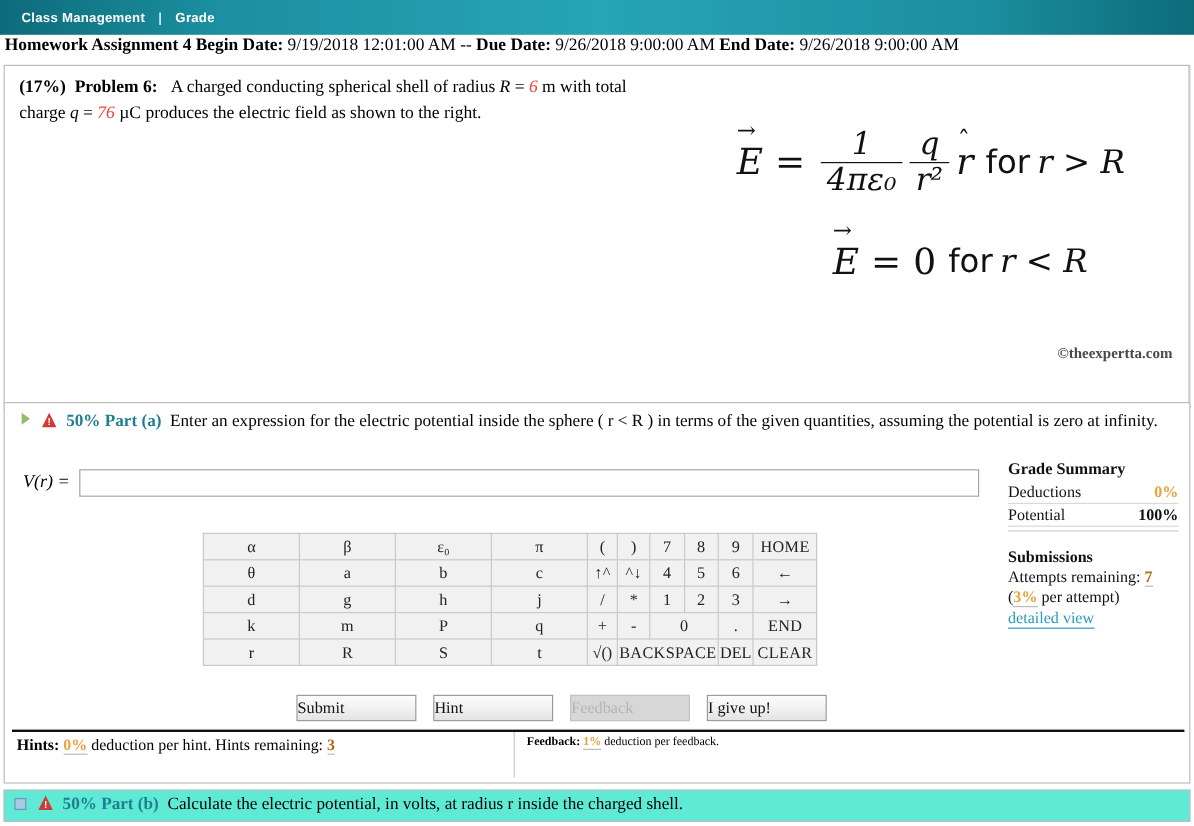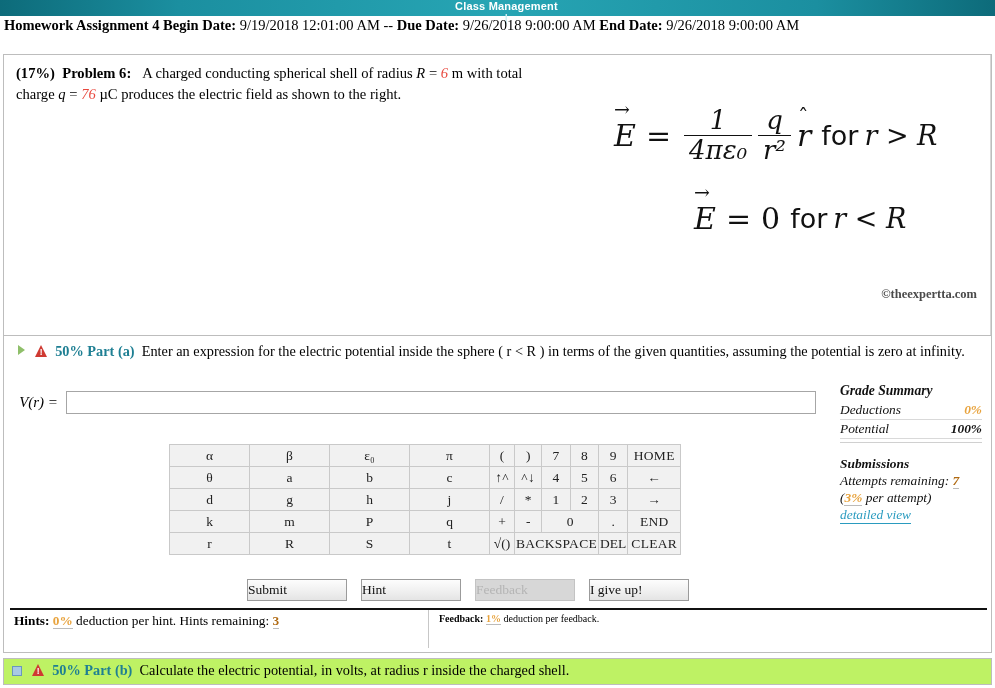--- a/index.html
+++ b/index.html
@@ -11,31 +11,30 @@
     overflow: hidden;
   }
   #page {
     position: relative;
     width: 995px; height: 688px;
     background: #ffffff;
   }
 
   
   .navbar {
-    height: 16px;
+    height: 29px;
     background: linear-gradient(to right, #0d6b7a 0%, #1b8fa0 18%, #27a5b4 50%, #1b8fa0 82%, #0d6b7a 100%);
     display: flex;
     align-items: center;
     padding-left: 18px;
     font-family: "Liberation Sans", sans-serif;
     font-size: 11px;
     font-weight: bold;
     color: #ffffff;
     letter-spacing: .2px;
-    flex-direction: column;
   }
   .nav-link { color:#ffffff; text-decoration:none; cursor:pointer; }
   .nav-sep { margin: 0 11px; color:#cfeef3; font-weight: bold; }
 
   
   .assign-bar {
     height: 21px;
     padding: 1px 0 0 4px;
     font-size: 14.5px;
     color: #000;
@@ -238,21 +237,20 @@
   .k-tiny { font-size: 7px; color:#c4c4c4; }
 
   
   .grade-box {
     position: absolute;
     right: 9px; top: 47px;
     width: 142px;
     font-family: "Liberation Serif", serif;
     font-size: 13.4px;
     color: #111;
-    font-style: italic;
   }
   .grade-title { font-weight: bold; font-size: 13.6px; margin-bottom: 2px;}
   .grade-line {
     display: flex; justify-content: space-between;
     border-bottom: 1px solid #d9d9d9;
     padding: 1px 0;
   }
   .grade-line:last-of-type { border-bottom: none; }
   .val-orange { color: #e8a33d; font-weight: bold; }
   .val-bold { font-weight: bold; }
@@ -311,21 +309,21 @@
   }
   .hf-bar b { font-weight: bold; }
 
   
   .part-b {
     position: absolute;
     left: 3px; top: 658px;
     width: 989px;
     height: 27px;
     border: 1px solid #bdbdbd;
-    background: #bef264;
+    background: #5eead4;
     padding-top: 3px;
     font-size: 14.3px;
     color: #000;
   }
 
   
   .frame-divider {
     position:absolute; right:0; top:0; bottom:0; width:1px; background:#d7d7d7;
   }
 </style>

